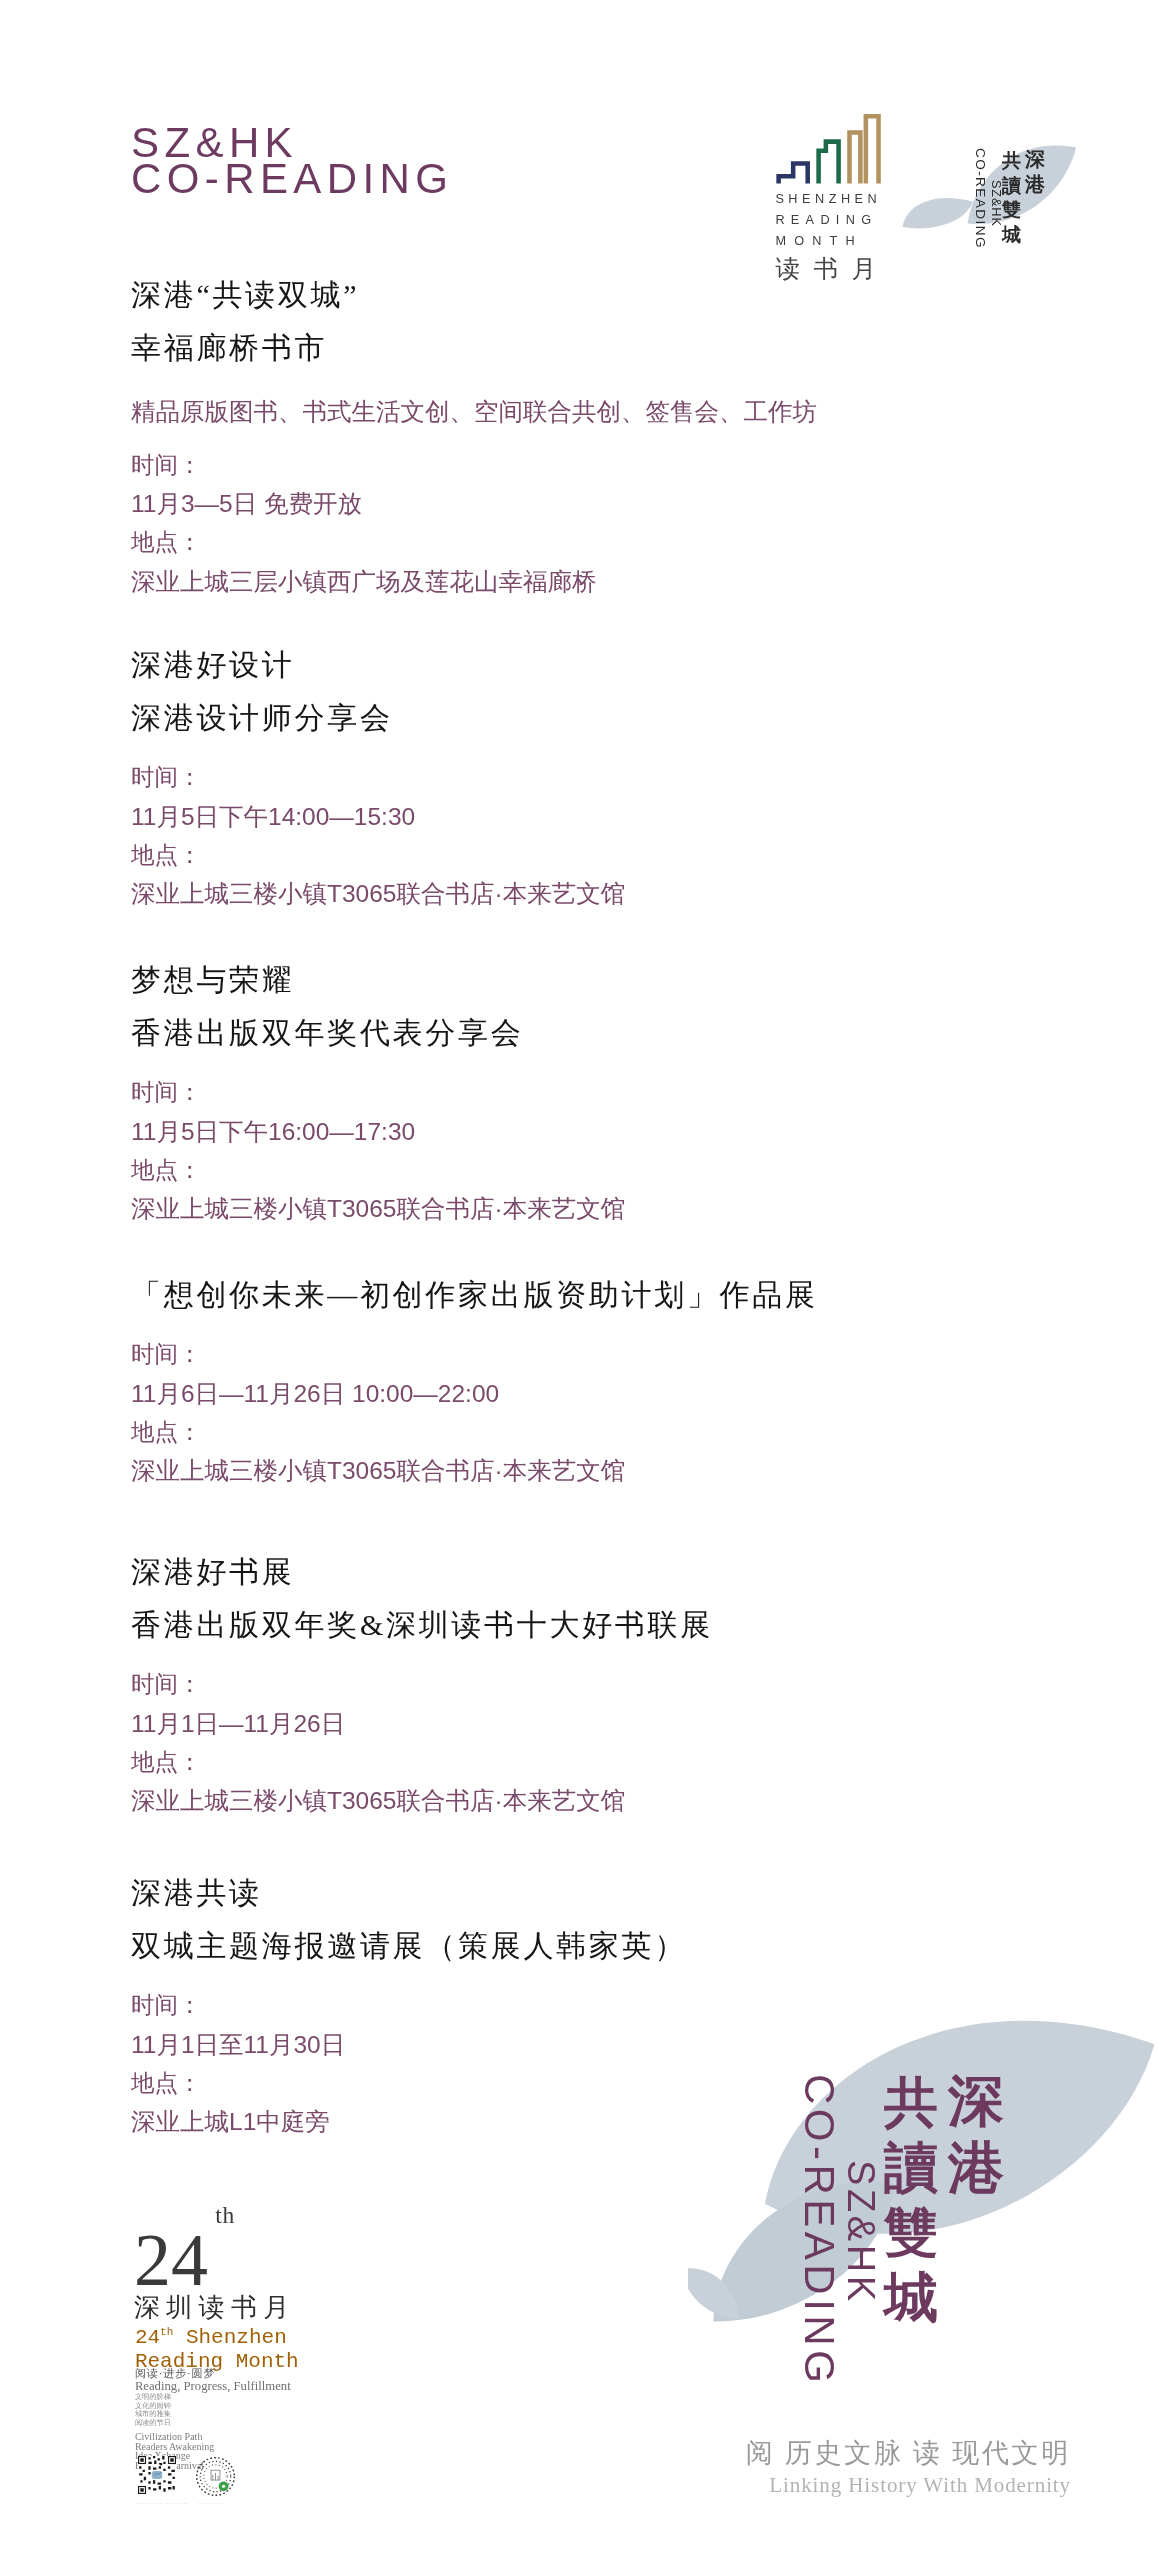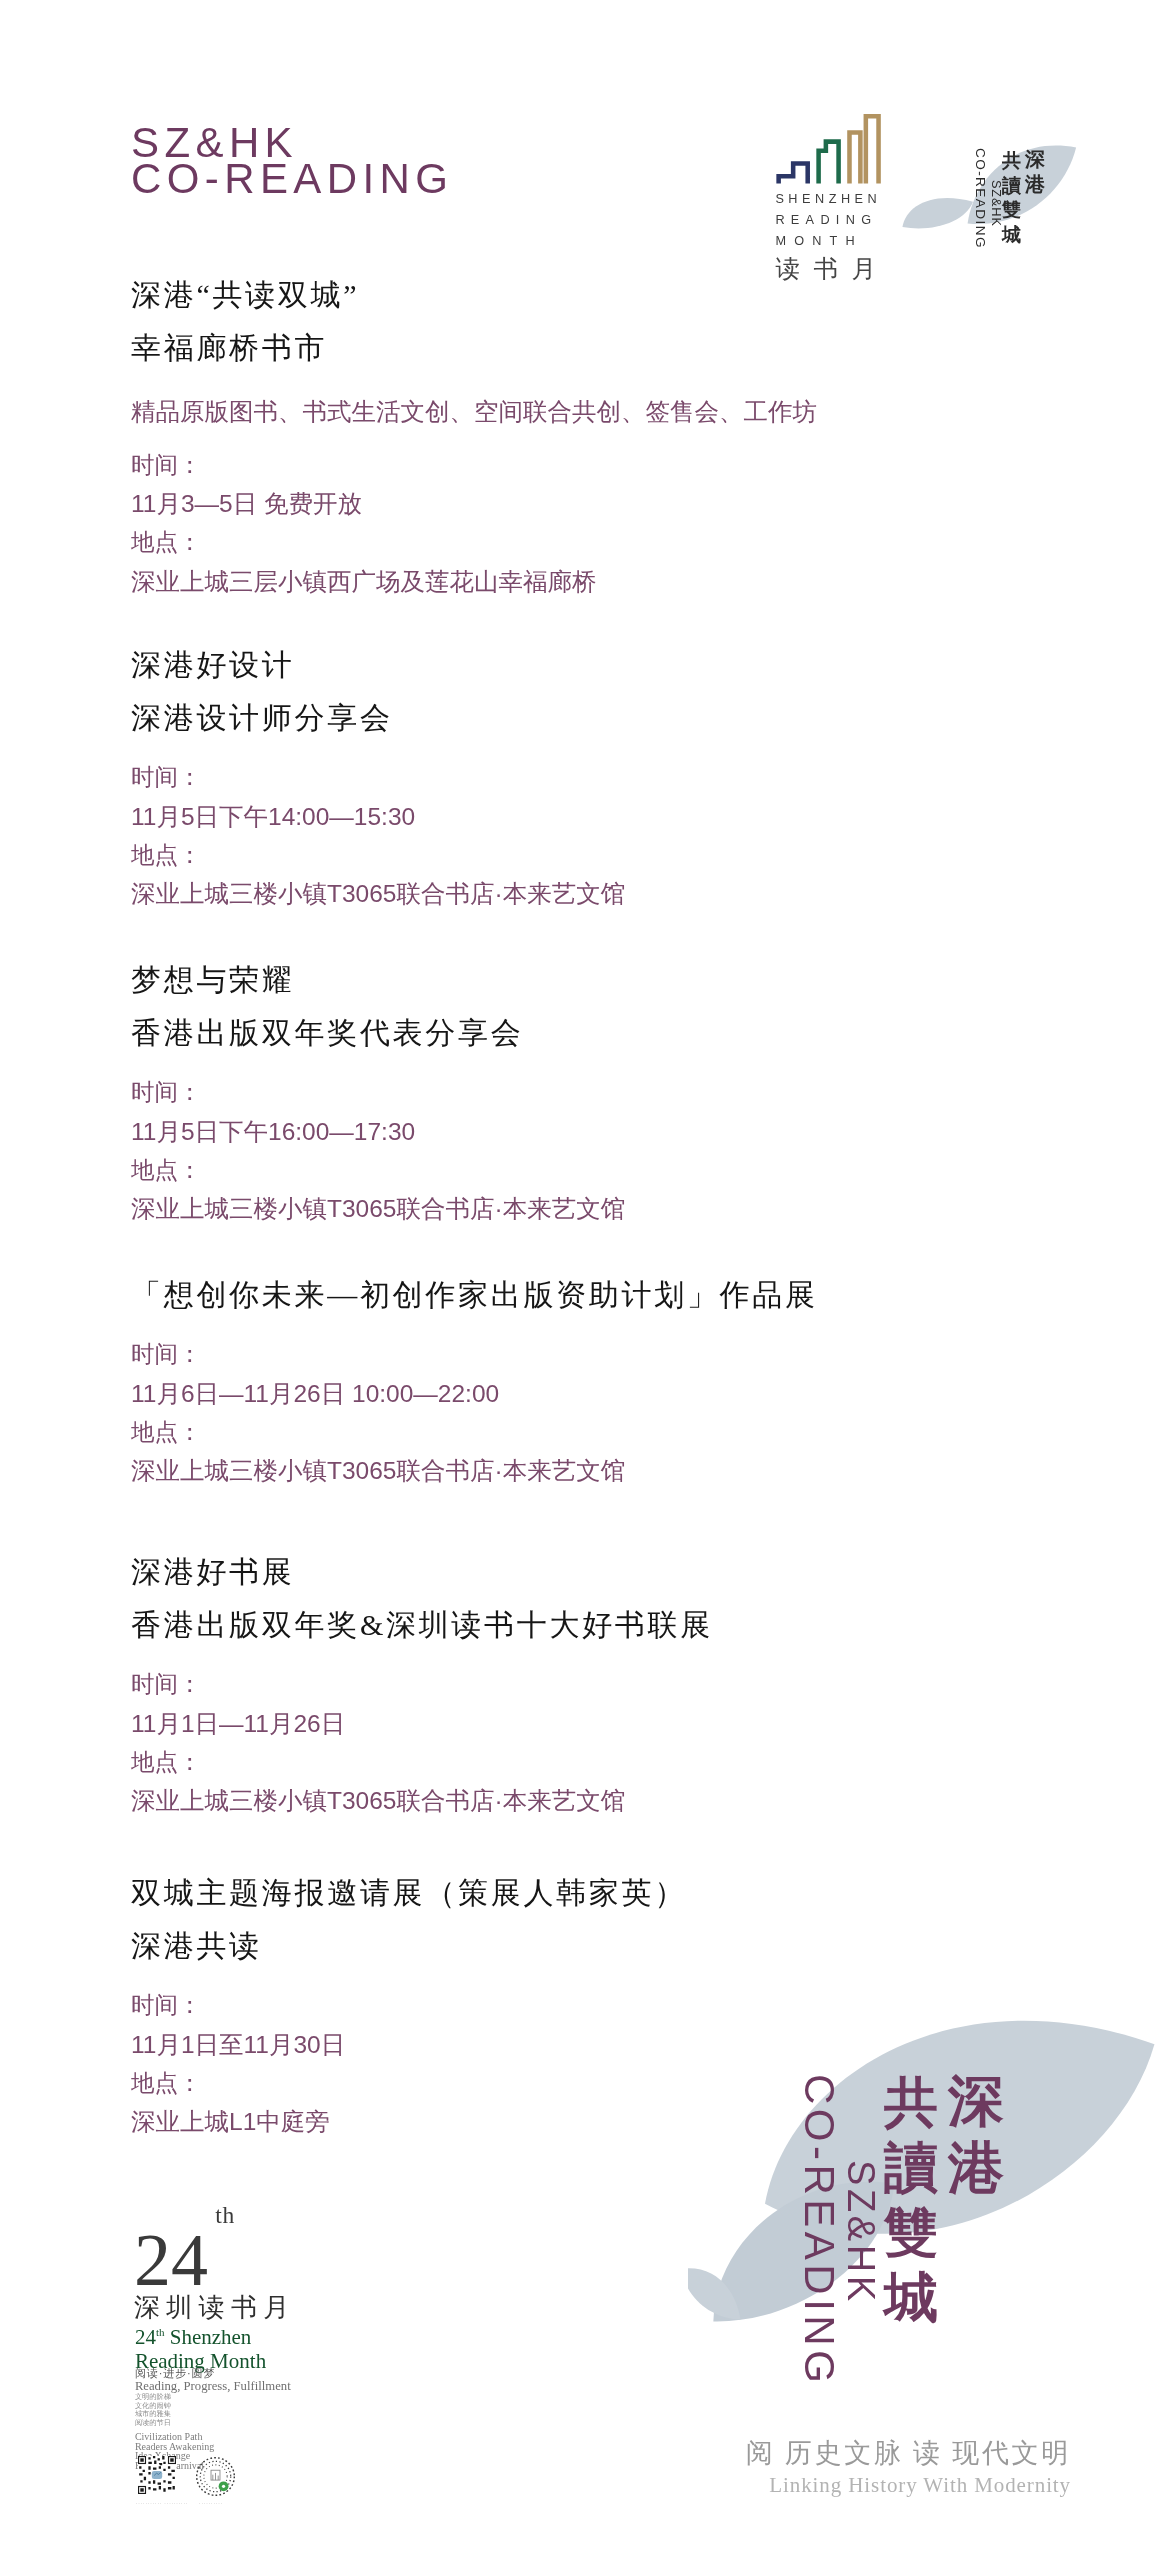--- a/index.html
+++ b/index.html
@@ -37,22 +37,22 @@
   .event .label.first{margin-top:20px;}
   .event .label.after-sub{margin-top:27px;}
 
   
   .brand{left:134px;top:2201px;width:362px;height:362px;}
   .num{position:absolute;top:12.7px;left:0;font-family:"Liberation Serif","DejaVu Serif",serif;
        font-size:74px;line-height:74px;color:#3a3a3a;}
   .numsup{font-size:23.5px;position:relative;top:-36px;margin-left:7.2px;letter-spacing:0.9px;}
   .bcn{position:absolute;top:89px;left:0;font-family:"Liberation Serif","DejaVu Serif",serif;
        font-size:26px;letter-spacing:6.3px;color:#2f2f2f;white-space:nowrap;}
-  .ben{position:absolute;top:120px;left:0.9px;font-family:Liberation Serif, serif;
-       font-size:21px;line-height:23.5px;color:#14532d;}
+  .ben{position:absolute;top:120px;left:0.9px;font-family:Liberation Mono, monospace;
+       font-size:21px;line-height:23.5px;color:#a16207;}
   .ben sup{font-size:11px;}
   .slocn{position:absolute;top:165px;left:0.9px;font-size:11px;letter-spacing:0.9px;color:#555555;}
   .sloen{position:absolute;top:178px;left:0.9px;font-family:"Liberation Serif","DejaVu Serif",serif;
          font-size:12.7px;color:#6f6f6f;}
   .mcn{position:absolute;top:192px;left:0.9px;font-size:7.2px;line-height:8.6px;color:#8c8c8c;}
   .men{position:absolute;top:231px;left:0.9px;font-family:"Liberation Serif","DejaVu Serif",serif;
        font-size:10px;line-height:9.5px;color:#7d7d7d;}
   .qr1{position:absolute;top:255px;left:3.6px;width:38px;height:38px;}
   .qr2{position:absolute;top:254px;left:60px;width:43px;height:43px;}
   .cap{position:absolute;font-size:4.5px;letter-spacing:0.9px;color:#9a9a9a;white-space:nowrap;}
@@ -153,22 +153,22 @@
   <section class="event" style="top:1545px">
     <div class="t">深港好书展</div>
     <div class="t">香港出版双年奖&amp;深圳读书十大好书联展</div>
     <p class="label first">时间：</p>
     <p class="value">11月1日—11月26日</p>
     <p class="label">地点：</p>
     <p class="value">深业上城三楼小镇T3065联合书店·本来艺文馆</p>
   </section>
 
   <section class="event" style="top:1866px">
+    <div class="t">深港共读</div>
     <div class="t">双城主题海报邀请展（策展人韩家英）</div>
-    <div class="t">深港共读</div>
     <p class="label first">时间：</p>
     <p class="value">11月1日至11月30日</p>
     <p class="label">地点：</p>
     <p class="value">深业上城L1中庭旁</p>
   </section>
 
   <div class="abs brand">
     <div class="num">
       <span>24</span><sup class="numsup">th</sup>
     </div>

